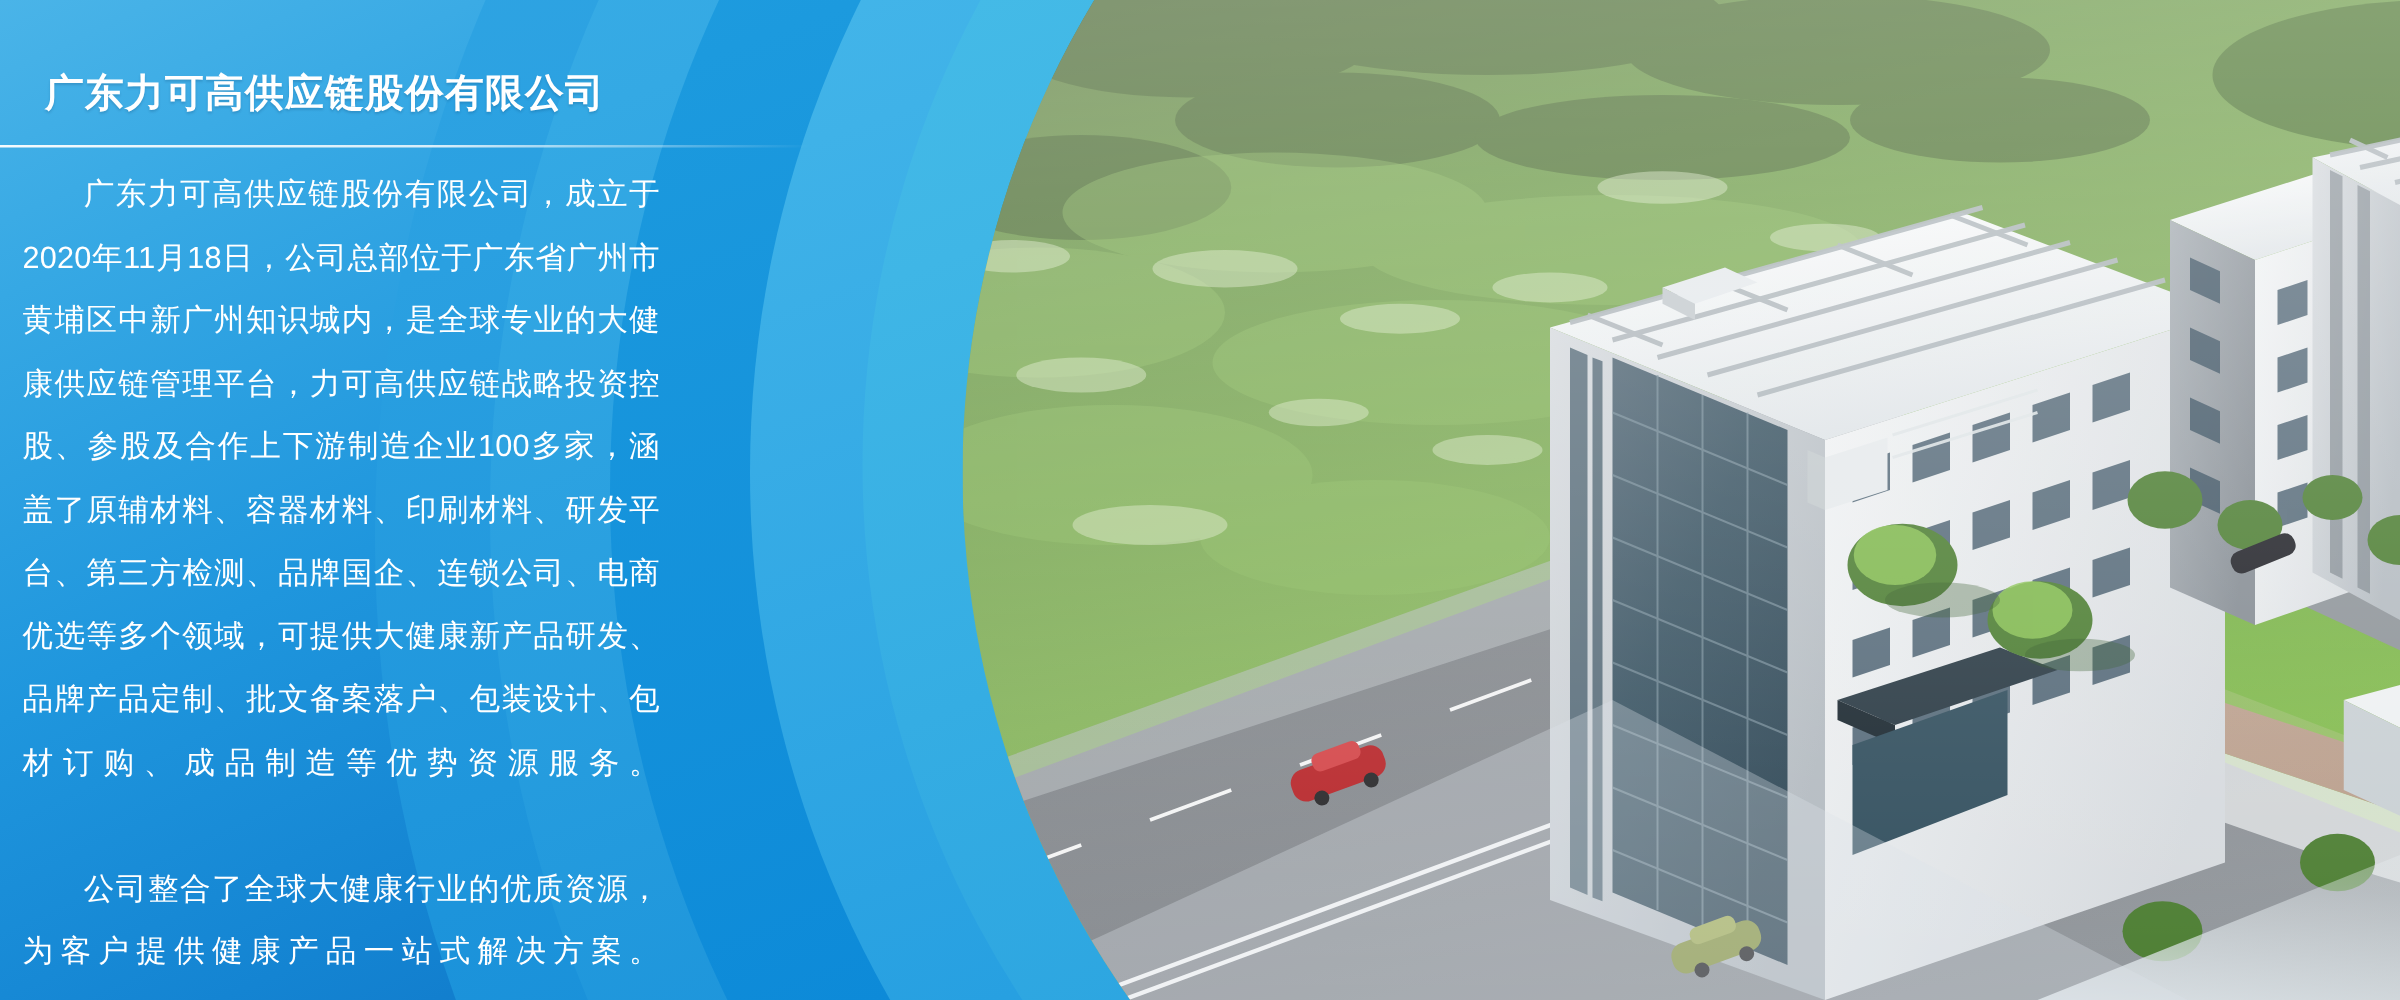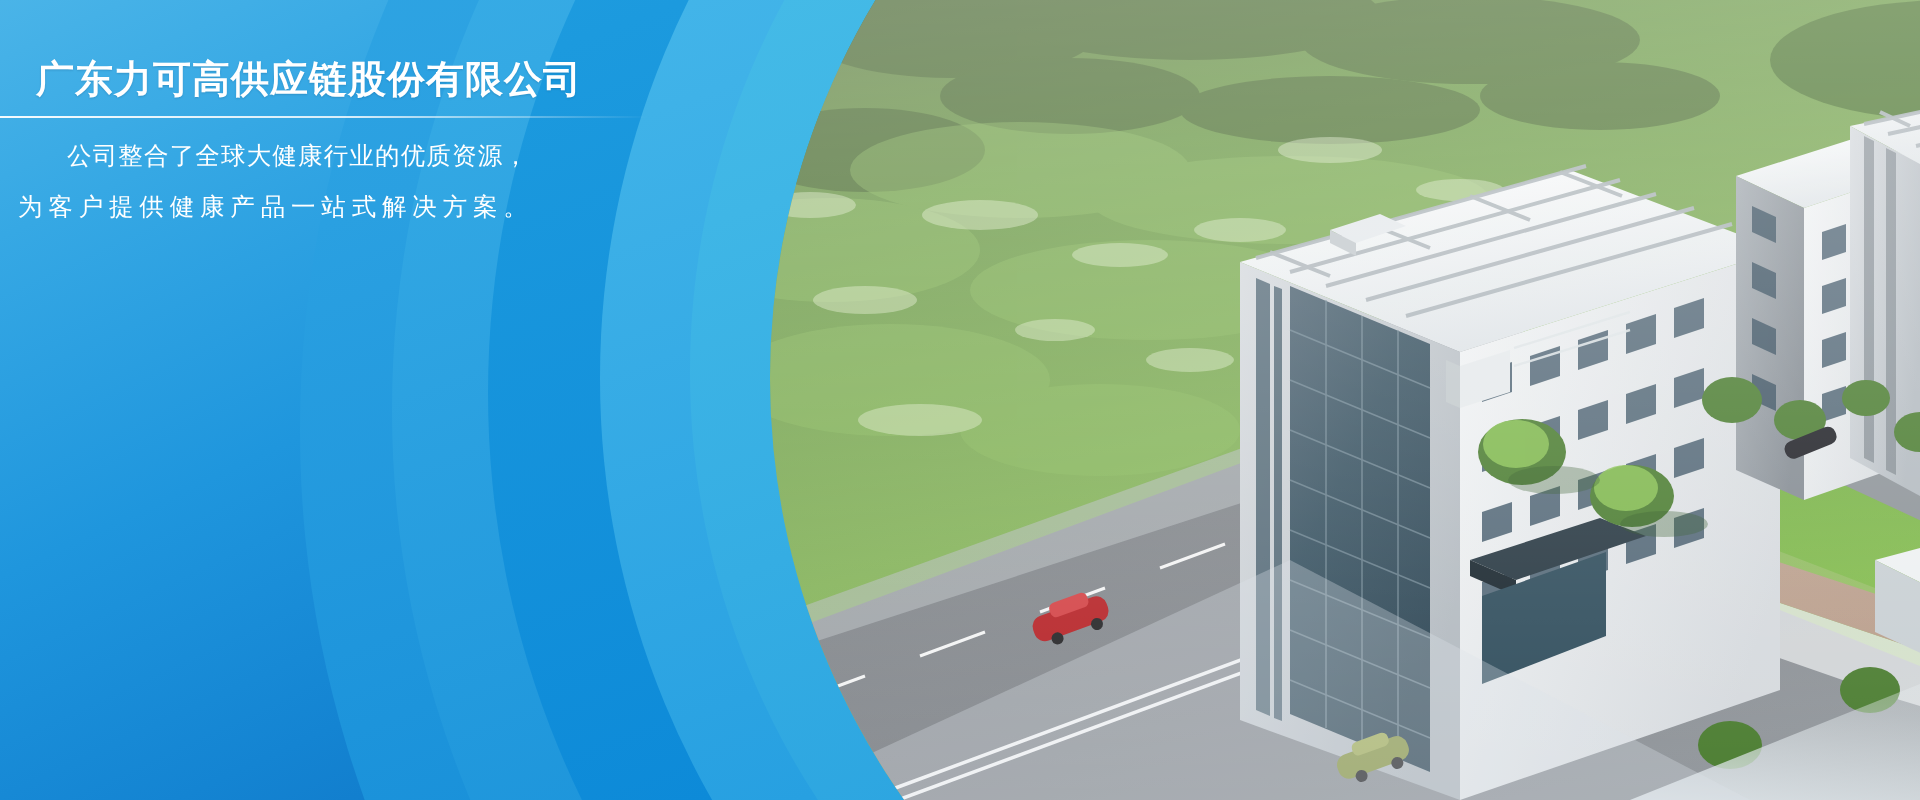--- a/index.html
+++ b/index.html
@@ -83,21 +83,21 @@
   
   .panel {
     position: absolute;
     left: 0; top: 0;
     width: 560px; height: 800px;
     padding: 0;
   }
   .title {
     position: absolute;
     left: 36px; top: 54px;
-    font-size: 38px;
+    font-size: 31px;
     font-weight: 700;
     letter-spacing: 1px;
     color: #ffffff;
     white-space: nowrap;
     text-shadow: 0 1px 2px rgba(0,40,80,.18);
   }
   .rule {
     position: absolute;
     left: 0; top: 116px;
     width: 648px; height: 2px;
@@ -523,17 +523,18 @@
         <polygon points="860,800 1460,560 1460,800" fill="url(#hazeG)"></polygon>
         <polygon points="0,800 520,560 980,800" fill="#dde4e8" opacity="0.32"></polygon>
       </svg>
     </div>
   </div>
 
   <div class="panel">
     <div class="title">广东力可高供应链股份有限公司</div>
     <div class="rule"></div>
     <div class="body">
+      <p>广东力可高供应链股份有限公司，成立于2020年11月18日，公司总部位于广东省广州市黄埔区中新广州知识城内，是全球专业的大健康供应链管理平台，力可高供应链战略投资控股、参股及合作上下游制造企业100多家，涵盖了原辅材料、容器材料、印刷材料、研发平台、第三方检测、品牌国企、连锁公司、电商优选等多个领域，可提供大健康新产品研发、品牌产品定制、批文备案落户、包装设计、包材订购、成品制造等优势资源服务。</p>
       <p class="last">公司整合了全球大健康行业的优质资源，为客户提供健康产品一站式解决方案。</p>
     </div>
   </div>
 
 </div>
 
 </body></html>

